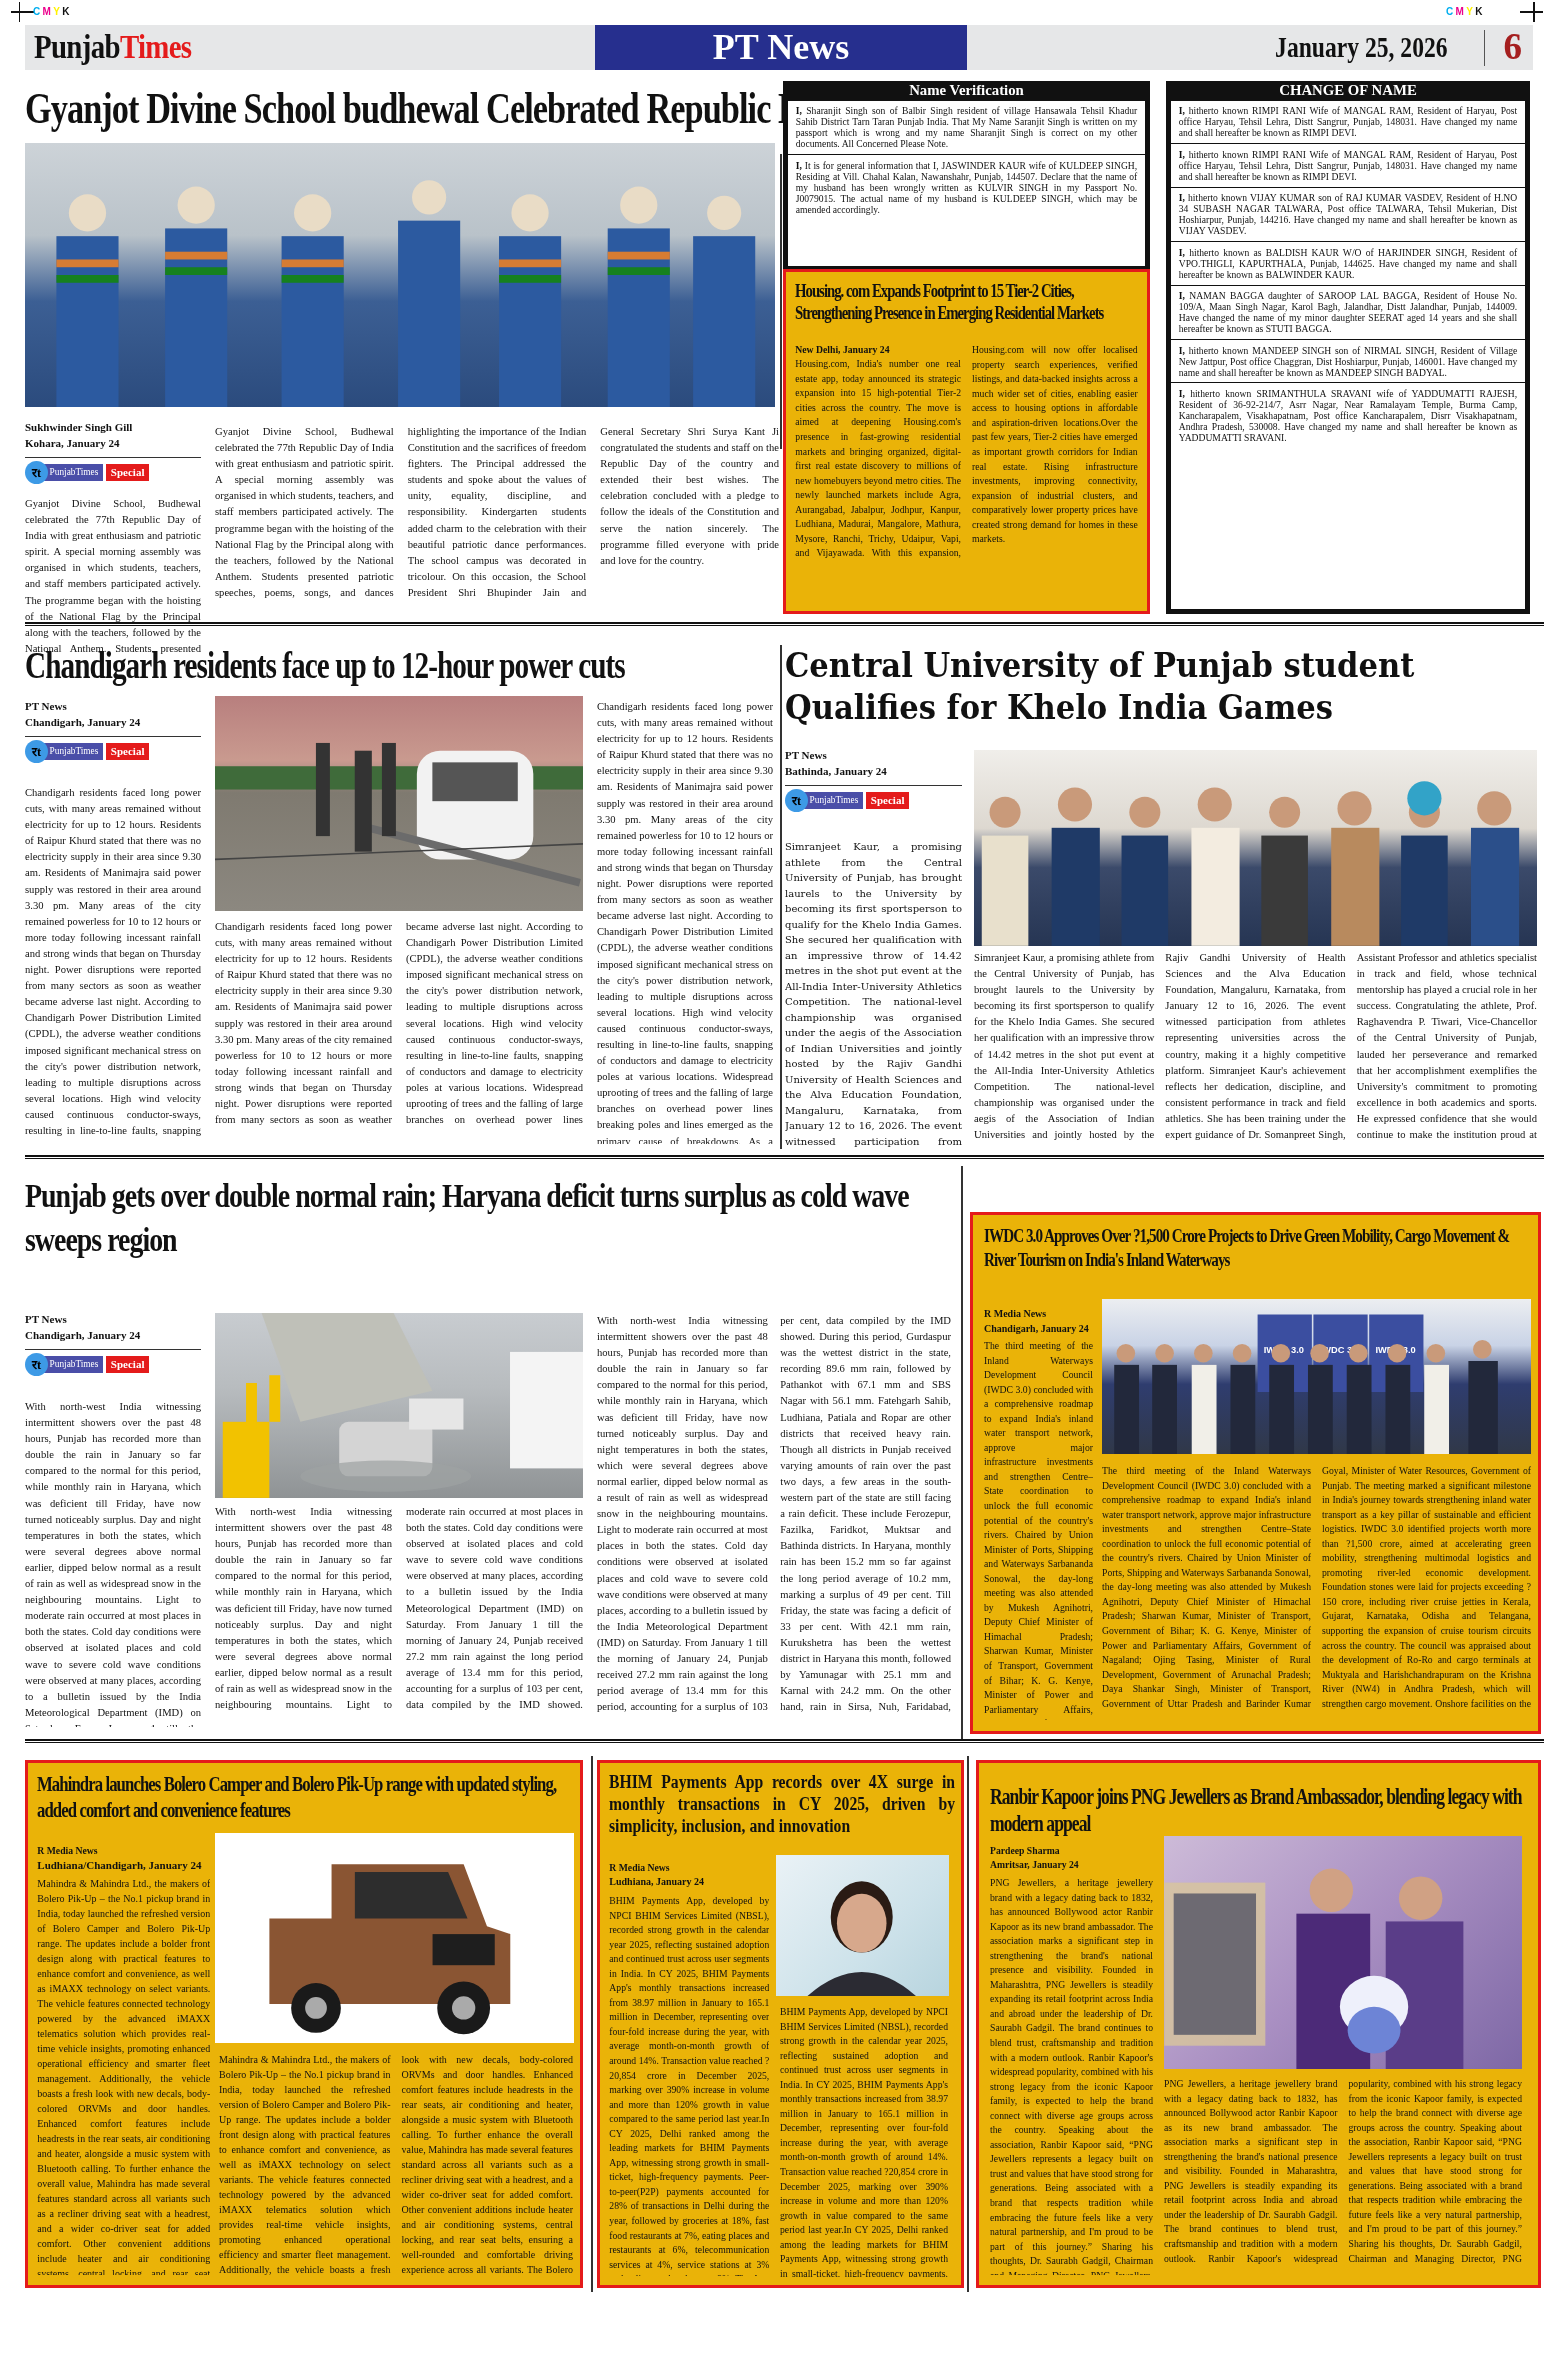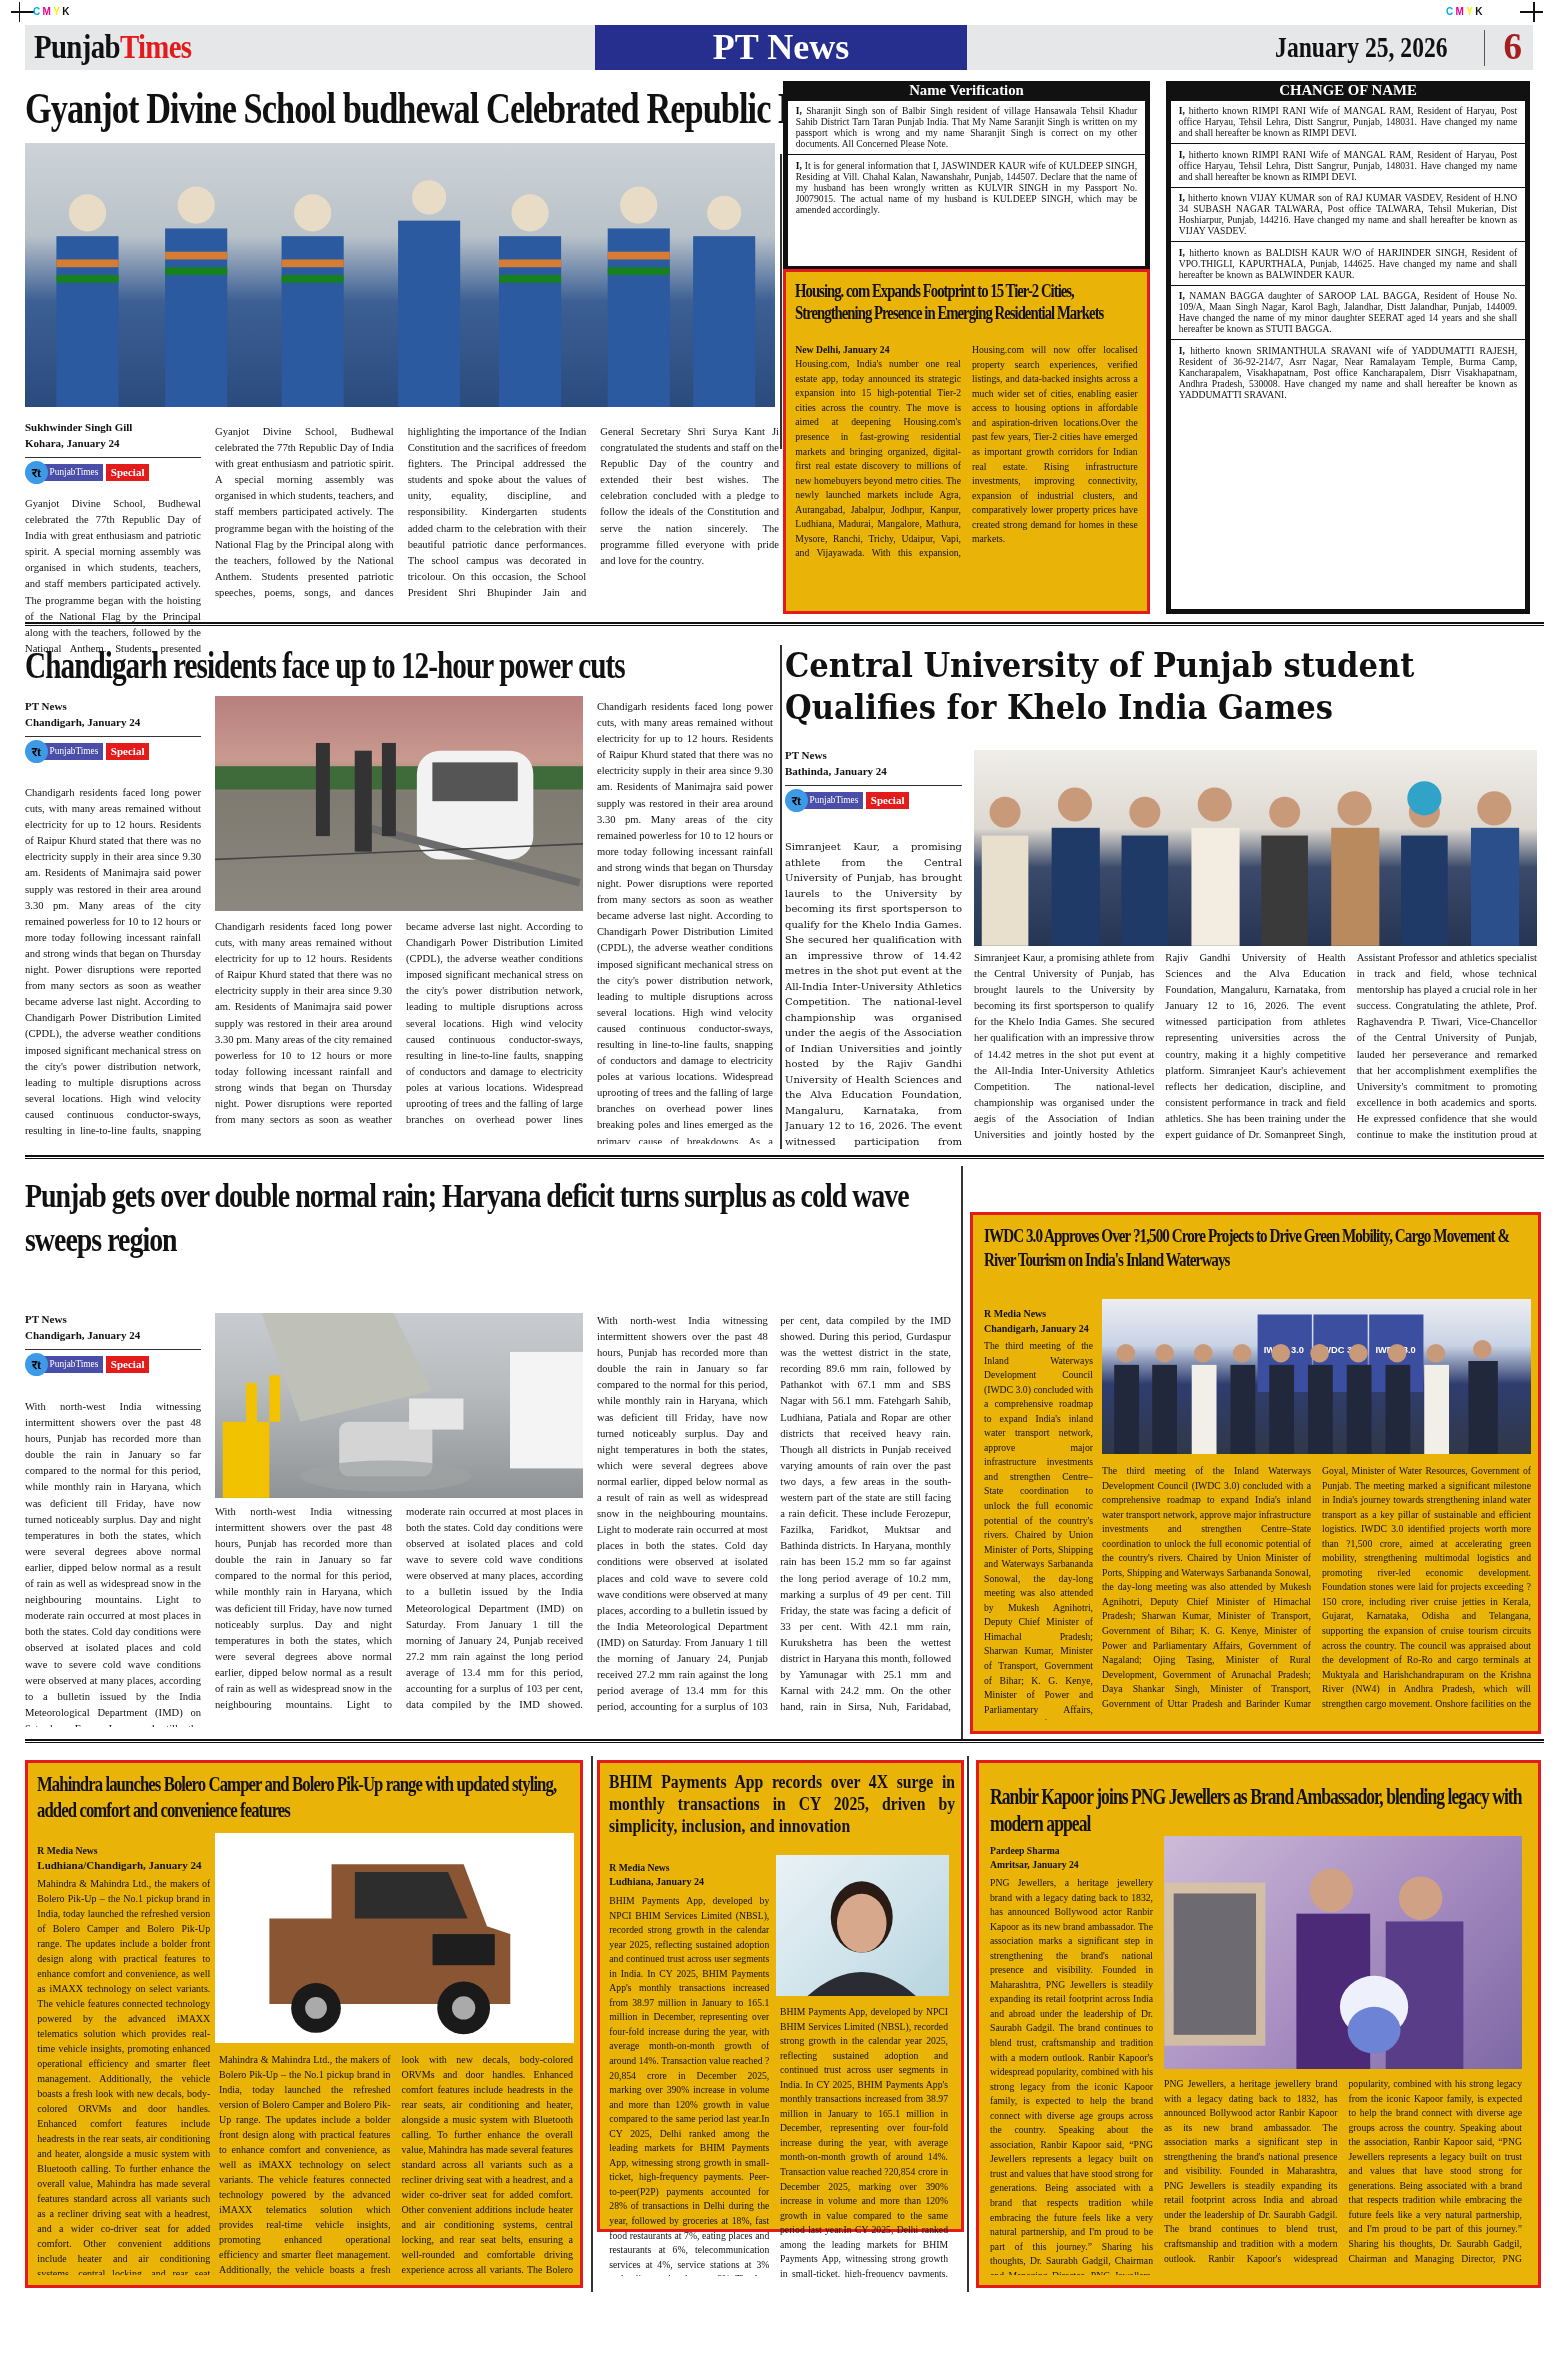--- a/index.html
+++ b/index.html
@@ -125,20 +125,21 @@
 </div>
 
 <div class="box-black" style="left:1166px;top:81px;width:364px;height:533px">
   <div class="title">CHANGE OF NAME</div>
   <div id="con-list">
       <div class="notice"><b>I,</b><span> hitherto known RIMPI RANI Wife of MANGAL RAM, Resident of Haryau, Post office Haryau, Tehsil Lehra, Distt Sangrur, Punjab, 148031. Have changed my name and shall hereafter be known as RIMPI DEVI.</span></div>
       <div class="notice"><b>I,</b><span> hitherto known RIMPI RANI Wife of MANGAL RAM, Resident of Haryau, Post office Haryau, Tehsil Lehra, Distt Sangrur, Punjab, 148031. Have changed my name and shall hereafter be known as RIMPI DEVI.</span></div>
       <div class="notice"><b>I,</b><span> hitherto known VIJAY KUMAR son of RAJ KUMAR VASDEV, Resident of H.NO 34 SUBASH NAGAR TALWARA, Post office TALWARA, Tehsil Mukerian, Dist Hoshiarpur, Punjab, 144216. Have changed my name and shall hereafter be known as VIJAY VASDEV.</span></div>
       <div class="notice"><b>I,</b><span> hitherto known as BALDISH KAUR W/O of HARJINDER SINGH, Resident of VPO.THIGLI, KAPURTHALA, Punjab, 144625. Have changed my name and shall hereafter be known as BALWINDER KAUR.</span></div>
       <div class="notice"><b>I,</b><span> NAMAN BAGGA daughter of SAROOP LAL BAGGA, Resident of House No. 109/A, Maan Singh Nagar, Karol Bagh, Jalandhar, Distt Jalandhar, Punjab, 144009. Have changed the name of my minor daughter SEERAT aged 14 years and she shall hereafter be known as STUTI BAGGA.</span></div>
+      <div class="notice"><b>I,</b><span> hitherto known MANDEEP SINGH son of NIRMAL SINGH, Resident of Village New Jattpur, Post office Chaggran, Dist Hoshiarpur, Punjab, 146001. Have changed my name and shall hereafter be known as MANDEEP SINGH BADYAL.</span></div>
       <div class="notice"><b>I,</b><span> hitherto known SRIMANTHULA SRAVANI wife of YADDUMATTI RAJESH, Resident of 36-92-214/7, Asrr Nagar, Near Ramalayam Temple, Burma Camp, Kancharapalem, Visakhapatnam, Post office Kancharapalem, Disrr Visakhapatnam, Andhra Pradesh, 530008. Have changed my name and shall hereafter be known as YADDUMATTI SRAVANI.</span></div>
     </div>
 </div>
 
 <div class="rule" style="left:25px;top:622px;width:1519px"></div>
 
 <div class="abs head cond" style="left:25px;top:644px;width:972px;font-size:37px;line-height:44px;white-space:nowrap;transform:scaleX(.79);transform-origin:left">Chandigarh residents face up to 12-hour power cuts</div>
 <div class="abs" style="left:25px;top:699px;width:176px">
   <div class="byline">PT News</div>
   <div class="byline">Chandigarh, January 24</div>
@@ -307,21 +308,21 @@
       <circle cx="320" cy="225" r="34" fill="#1a1a1a"></circle>
         <circle cx="320" cy="225" r="15" fill="#aaa"></circle>
     </svg>
   </div>
   <div class="abs small" style="left:9.3px;top:113px;width:173px;height:399px;overflow:hidden;font-size:10px"><span>Mahindra &amp; Mahindra Ltd., the makers of Bolero Pik-Up – the No.1 pickup brand in India, today launched the refreshed version of Bolero Camper and Bolero Pik-Up range. The updates include a bolder front design along with practical features to enhance comfort and convenience, as well as iMAXX technology on select variants. The vehicle features connected technology powered by the advanced iMAXX telematics solution which provides real-time vehicle insights, promoting enhanced operational efficiency and smarter fleet management. Additionally, the vehicle boasts a fresh look with new decals, body-colored ORVMs and door handles. Enhanced comfort features include headrests in the rear seats, air conditioning and heater, alongside a music system with Bluetooth calling. To further enhance the overall value, Mahindra has made several features standard across all variants such as a recliner driving seat with a headrest, and a wider co-driver seat for added comfort. Other convenient additions include heater and air conditioning systems, central locking, and rear seat belts, ensuring a well-rounded and comfortable driving experience across all variants. The Bolero Pik-Up now features a new front look, reclining driver's seat with headrest, and a wider co-driver seat for added comfort. Additionally, heating and air conditioning systems have been introduced to enhance overall driving experience. Mahindra continues its legacy as a pioneering market leader in the pickup segment, solidifying its dominance with these features upgrade. Both the Bolero Camper and Bolero Pik-Up are engineered for customers who rely on their vehicles as integral parts of their livelihood and operations.</span></div>
   <div class="abs small" style="left:191px;top:289px;width:354px;height:225px;column-count:2;column-gap:11px;overflow:hidden;font-size:10px"><span>Mahindra &amp; Mahindra Ltd., the makers of Bolero Pik-Up – the No.1 pickup brand in India, today launched the refreshed version of Bolero Camper and Bolero Pik-Up range. The updates include a bolder front design along with practical features to enhance comfort and convenience, as well as iMAXX technology on select variants. The vehicle features connected technology powered by the advanced iMAXX telematics solution which provides real-time vehicle insights, promoting enhanced operational efficiency and smarter fleet management. Additionally, the vehicle boasts a fresh look with new decals, body-colored ORVMs and door handles. Enhanced comfort features include headrests in the rear seats, air conditioning and heater, alongside a music system with Bluetooth calling. To further enhance the overall value, Mahindra has made several features standard across all variants such as a recliner driving seat with a headrest, and a wider co-driver seat for added comfort. Other convenient additions include heater and air conditioning systems, central locking, and rear seat belts, ensuring a well-rounded and comfortable driving experience across all variants. The Bolero Pik-Up now features a new front look, reclining driver's seat with headrest, and a wider co-driver seat for added comfort. Additionally, heating and air conditioning systems have been introduced to enhance overall driving experience. Mahindra continues its legacy as a pioneering market leader in the pickup segment, solidifying its dominance with these features upgrade. Both the Bolero Camper and Bolero Pik-Up are engineered for customers who rely on their vehicles as integral parts of their livelihood and operations.</span></div>
 </div>
 
 <div class="vrule" style="left:591px;top:1756px;height:536px"></div>
 
-<div class="box-red" style="left:597px;top:1760px;width:367px;height:472px;padding:7.8px 9.3px">
+<div class="box-red" style="left:597px;top:1760px;width:367px;height:528px;padding:7.8px 9.3px">
   <div class="ad-head" style="font-size:18.7px;line-height:1.18;transform:scaleX(.84);transform-origin:left;width:412px;text-align:justify">BHIM Payments App records over 4X surge in monthly transactions in CY 2025, driven by simplicity, inclusion, and innovation</div>
   <div class="abs" style="left:9.3px;top:98px;width:155px">
     <div class="byline" style="font-size:9.7px">R Media News</div>
     <div class="byline" style="font-size:10px">Ludhiana, January 24</div>
   </div>
   <div class="photo" style="left:176px;top:92px;width:173px;height:141px;background:linear-gradient(135deg,#eaf2f6 0%,#cde2ea 60%,#b7d4de 100%)" title="Portrait of Lalitha Nataraj">
     <svg width="173" height="141" viewBox="0 0 222 182">
       <ellipse cx="110" cy="80" rx="40" ry="46" fill="#2a1b14"></ellipse>
       <ellipse cx="110" cy="88" rx="32" ry="38" fill="#d7a88c"></ellipse>
       <path d="M40 182 Q110 120 180 182 Z" fill="#2b2b33"></path>

